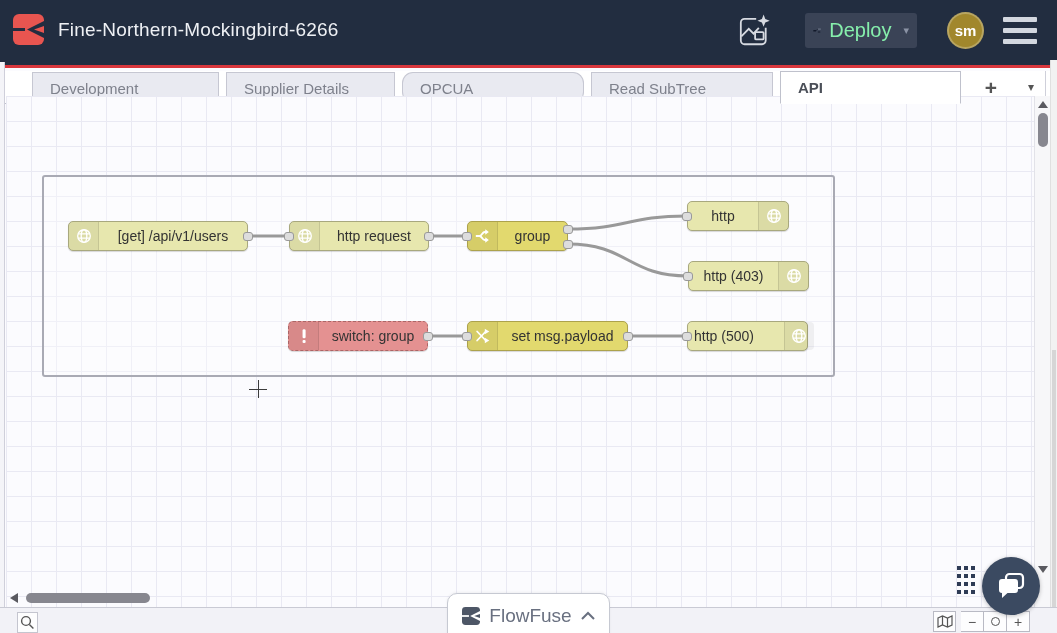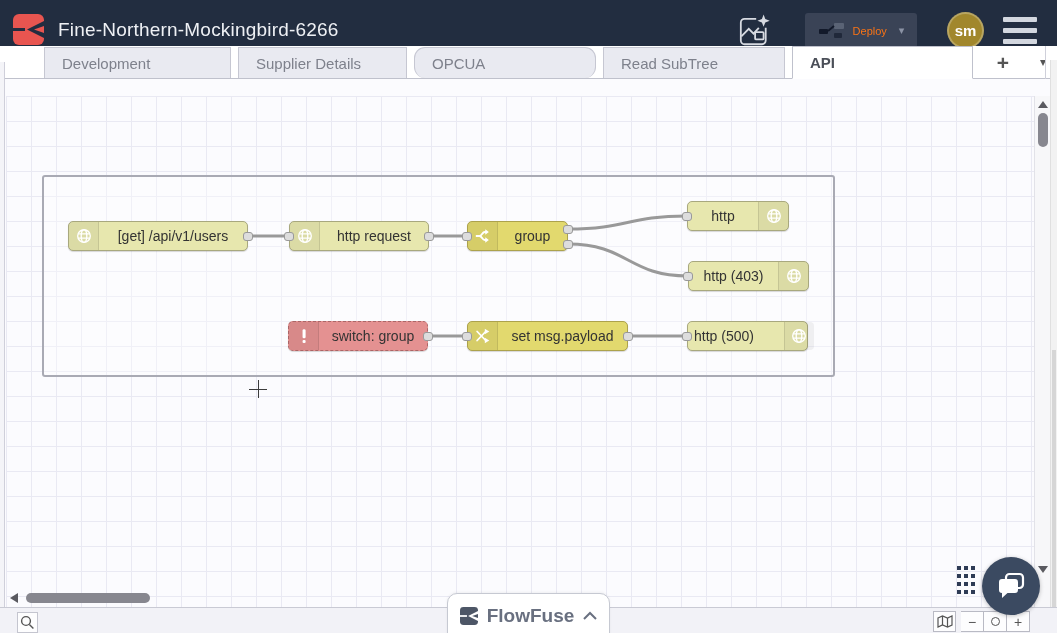--- a/index.html
+++ b/index.html
@@ -21,36 +21,36 @@
     position:absolute; left:58px; top:0; height:60px; line-height:60px;
     color:#eef0f4; font-size:19px; font-weight:500; letter-spacing:.2px;
   }
   .hbtn { position:absolute; top:12px; display:flex; align-items:center; justify-content:center; cursor:pointer; }
   .ai-icon { left:735px; width:36px; height:38px; }
   .deploy {
     left:805px; width:112px; height:35px; top:13px;
     background:#3a4356; border-radius:3px; display:flex; align-items:center;
     padding:0 8px; gap:8px;
   }
-  .deploy-label { color:#f97316; font-size:11px; }
+  .deploy-label { color:#86efac; font-size:20px; }
   .deploy-caret { color:#8b93a5; font-size:11px; margin-left:4px; }
   .avatar {
     left:947px; top:12px; width:37px; height:37px; border-radius:50%;
     background:#a1872c; border:2px solid rgba(255,255,255,.25);
     color:#fff; font-weight:bold; font-size:15px;
     display:flex; align-items:center; justify-content:center;
   }
   .menu-icon { left:1003px; top:17px; width:34px; height:27px; flex-direction:column; justify-content:space-between; display:flex; }
   .menu-icon span { display:block; width:34px; height:5px; background:#d3d7df; border-radius:1px; }
 
   
   .tabbar {
-    position:absolute; top:46px; left:0; width:1057px; height:33px;
+    position:absolute; top:71px; left:0; width:1057px; height:33px;
     background:#fff; border-bottom:1px solid #bfc1cc;
-    display:flex; align-items:center; padding-left:44px;
+    display:flex; align-items:center; padding-left:32px;
   }
   .tab {
     height:31px; margin-right:7px; display:flex; align-items:center;
     padding-left:17px; font-size:15px; color:#7e818c;
     background:#e9eaf1; border:1px solid #c6c7d2; border-bottom:none;
     cursor:pointer; white-space:nowrap; overflow:hidden;
   }
   .tab.active {
     background:#fff; border:1px solid #bfc1cc; border-bottom:1px solid #fff;
     color:#4b4f58; font-weight:bold; height:33px; margin-bottom:-1px; z-index:2;
@@ -136,21 +136,21 @@
   .map-btn { margin-right:5px; border:1px solid #b9bac4; }
   .circle-glyph { width:9px; height:9px; border:1.5px solid #555; border-radius:50%; }
 
   
   .ff-pill {
     position:absolute; left:447px; top:593px; width:163px; height:45px;
     background:#fff; border:1px solid #c6c9d2; border-radius:10px 10px 0 0;
     display:flex; align-items:center; justify-content:center; gap:9px; z-index:5;
     box-shadow:0 -1px 3px rgba(0,0,0,.05); cursor:pointer;
   }
-  .ff-label { color:#697080; font-size:19px; font-weight:700; }
+  .ff-label { color:#697080; font-size:19px; font-weight:400; }
   .dots-grid { position:absolute; left:957px; top:566px; width:20px; height:32px;
     display:grid; grid-template-columns:repeat(3,4px); grid-auto-rows:4px; gap:4px 3px; cursor:grab; }
   .dots-grid span { background:#2e3b55; }
   .chat-bubble {
     position:absolute; left:982px; top:557px; width:58px; height:58px; border-radius:50%;
     background:#3b4a61; display:flex; align-items:center; justify-content:center;
     z-index:6; cursor:pointer; box-shadow:0 1px 4px rgba(0,0,0,.25);
   }
 </style>
 </head>

